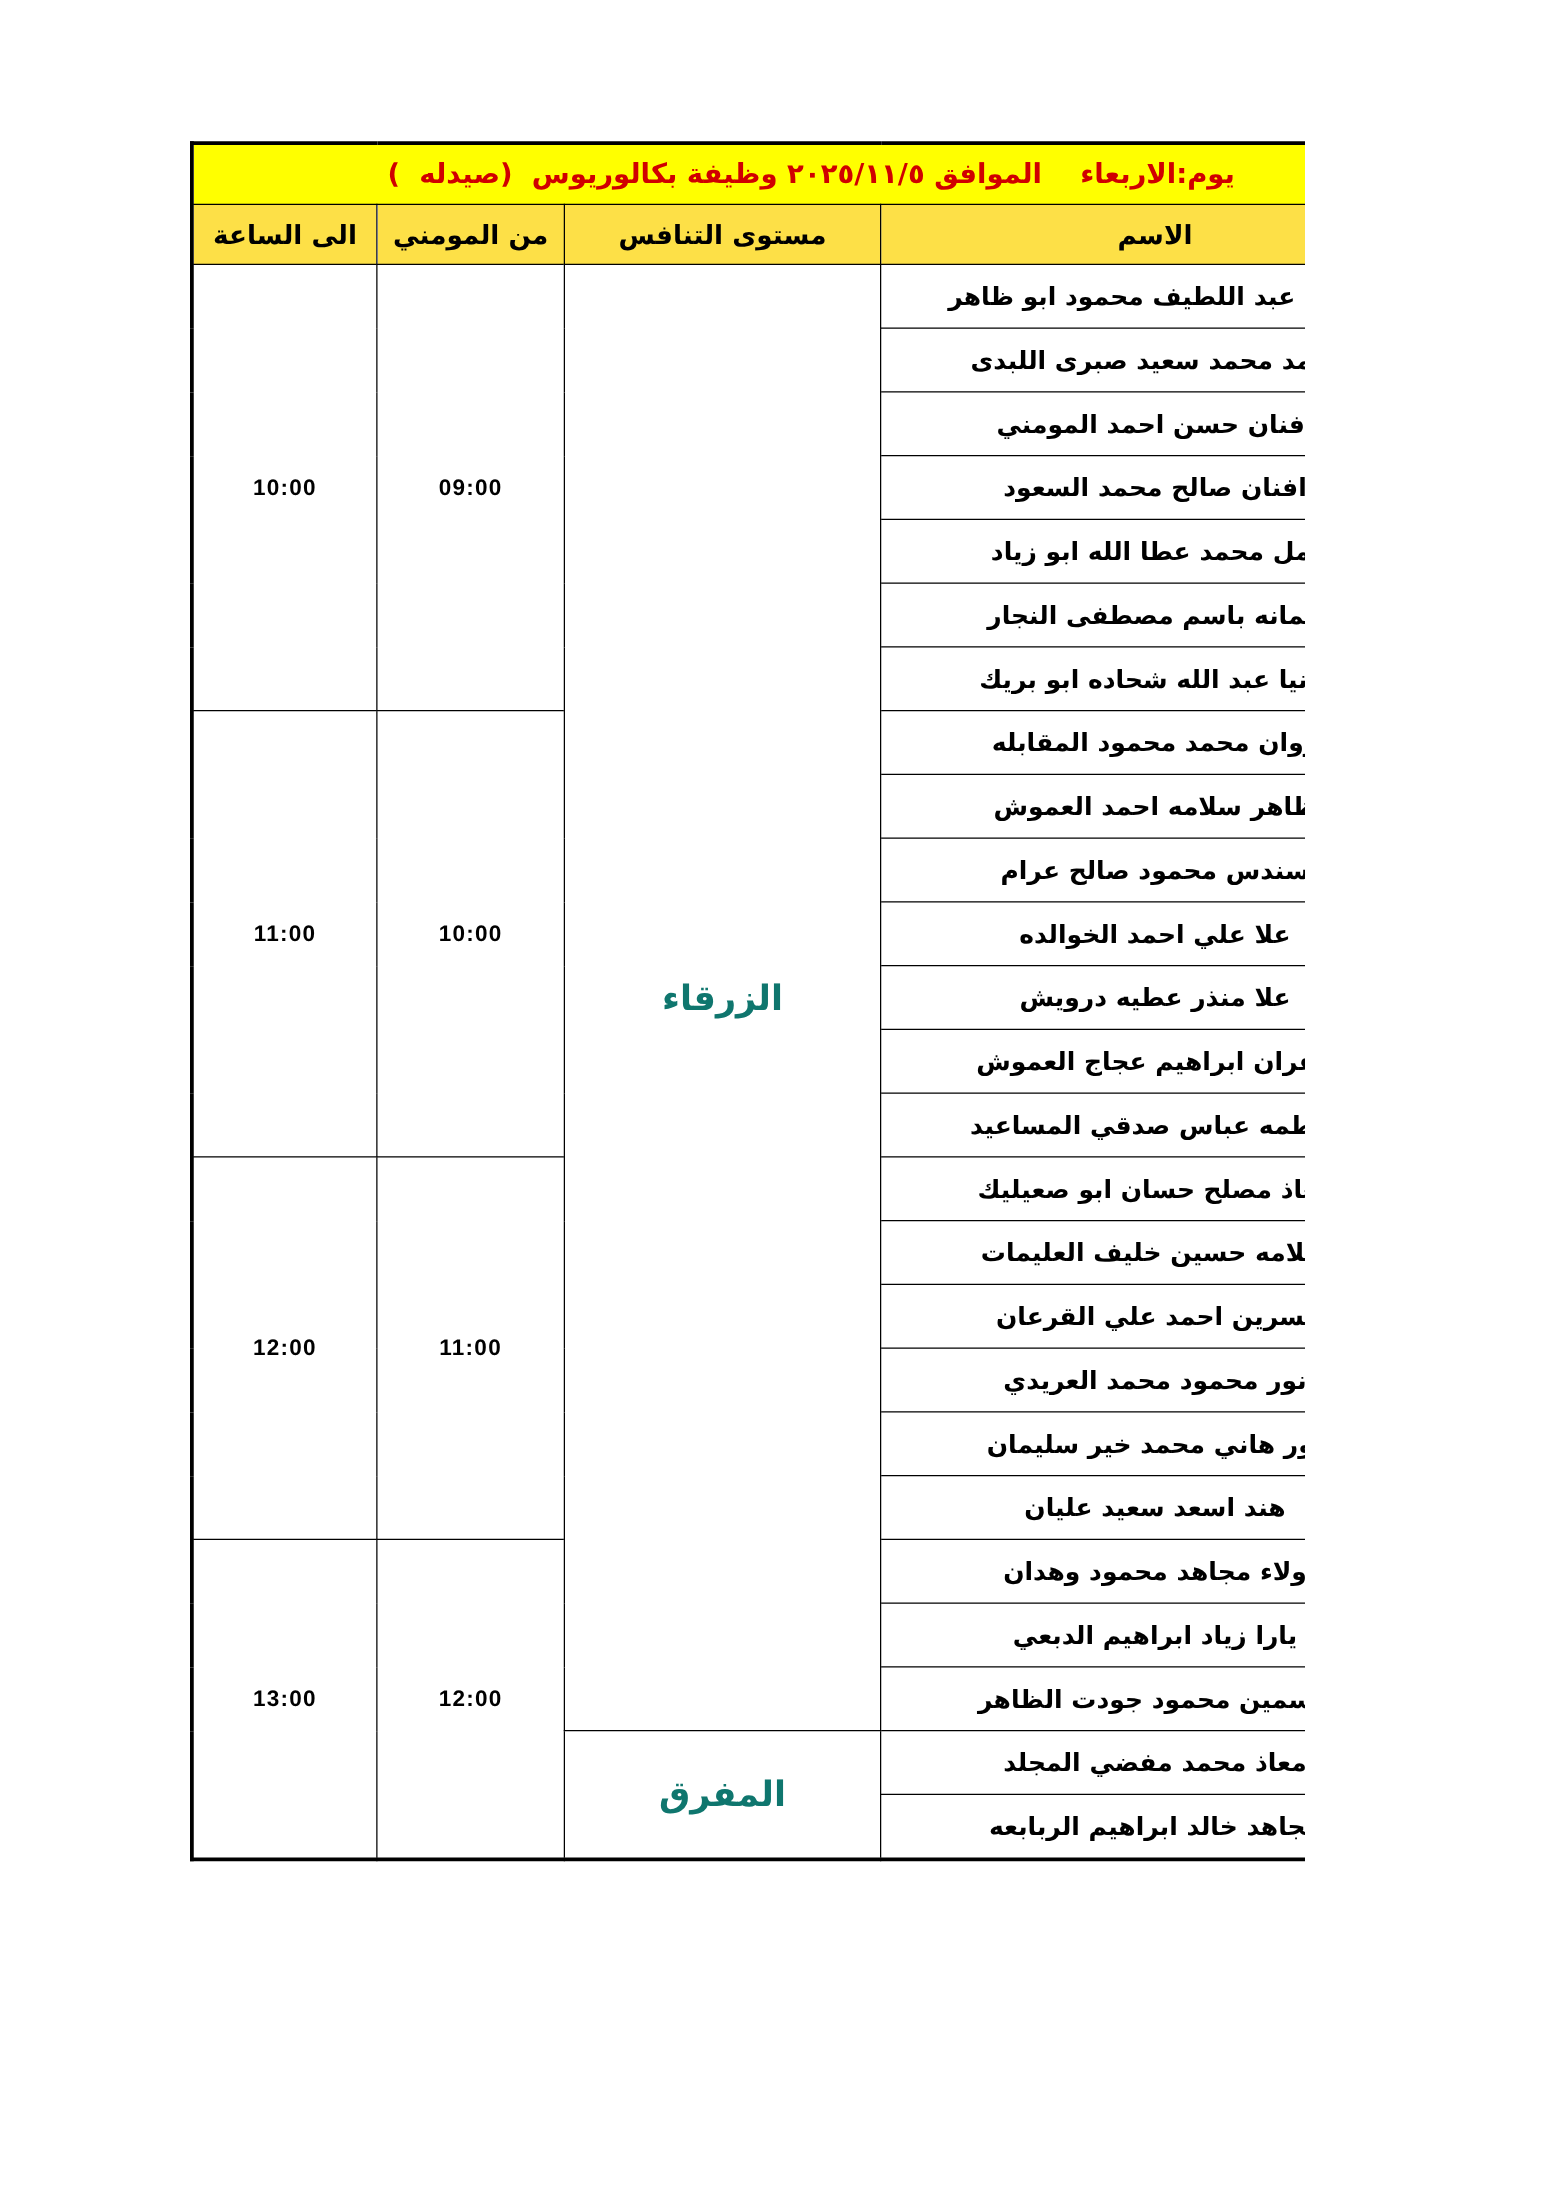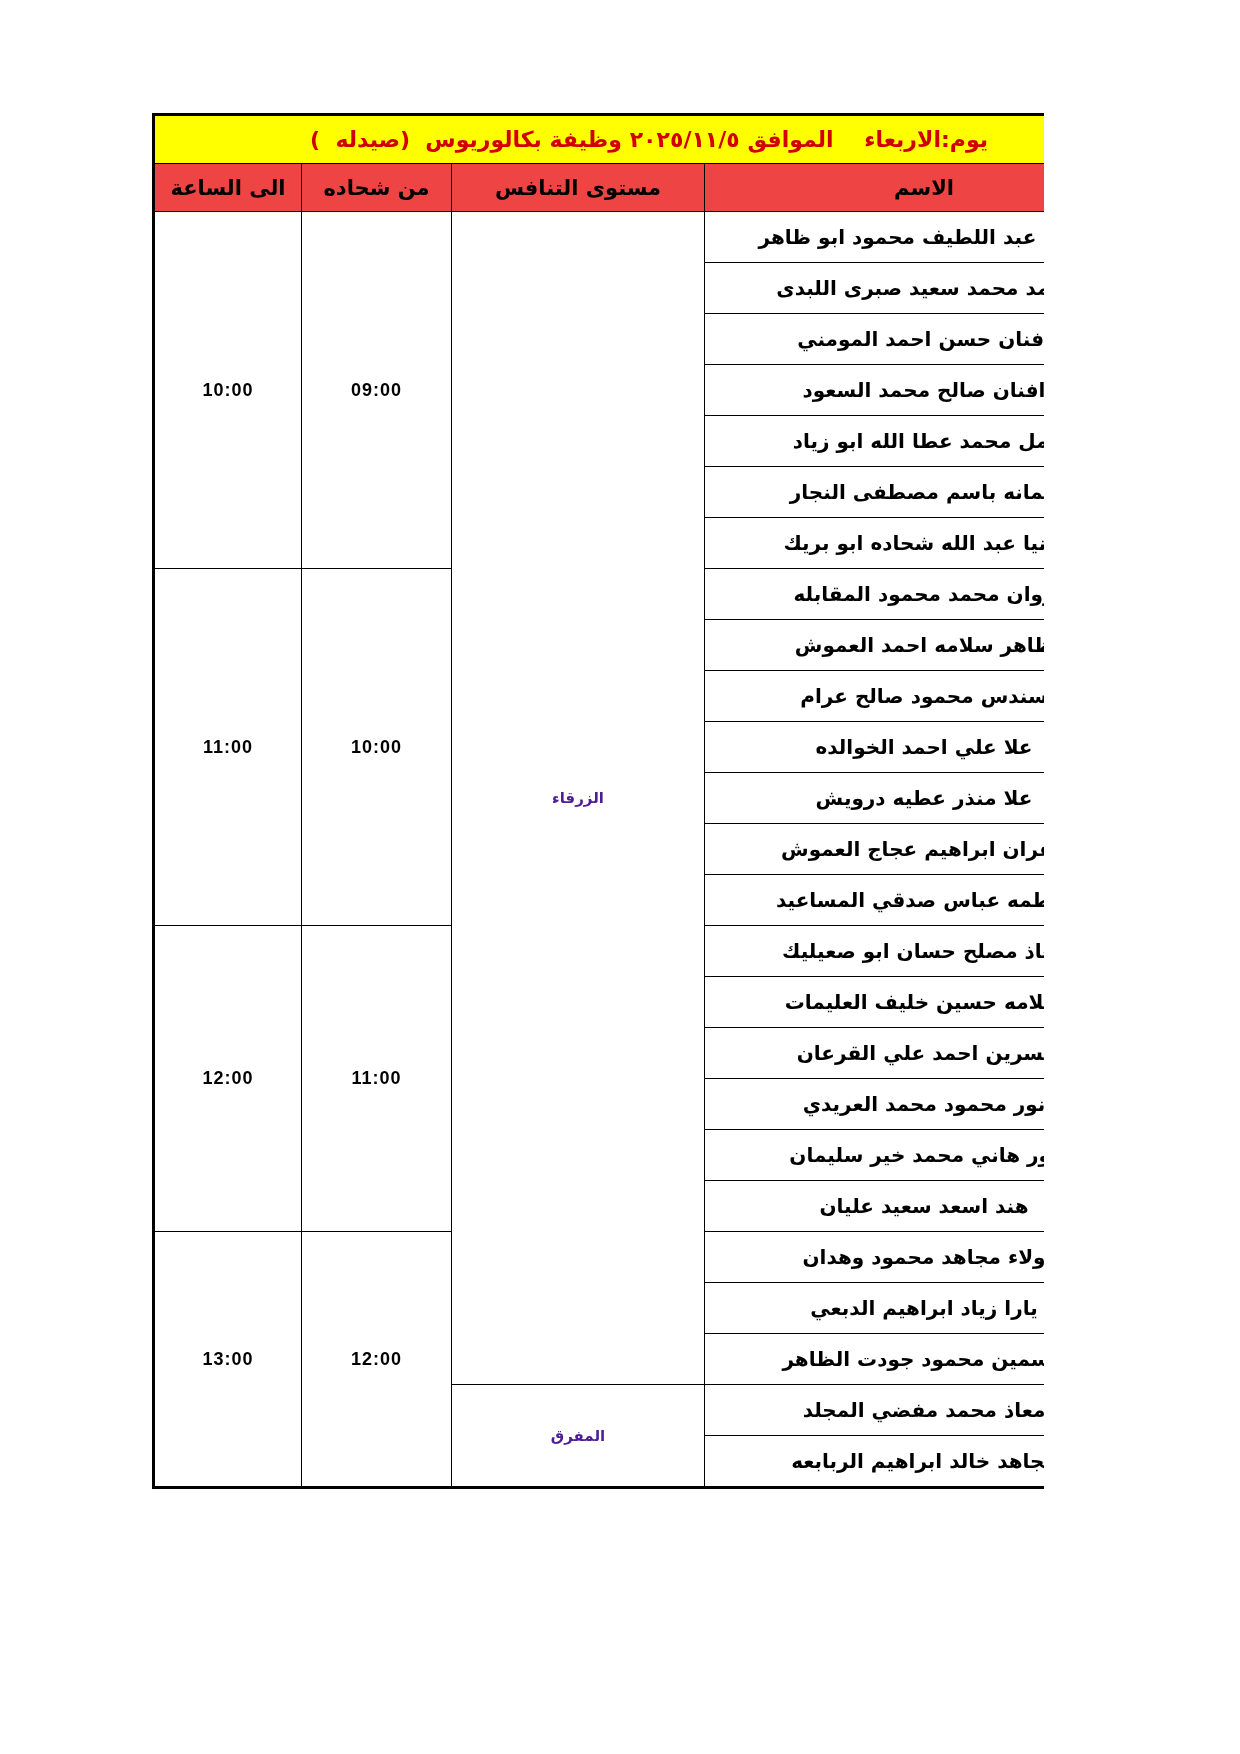--- a/index.html
+++ b/index.html
@@ -38,37 +38,37 @@
     height: 47px;
     background: #ffff00;
     color: #d00000;
     font-weight: bold;
     font-size: 22px;
     white-space: pre-wrap;
     font-family: "DejaVu Sans", sans-serif;
   }
   tr.header-row th {
     height: 47px;
-    background: #ef4444;
+    background: #fde047;
     color: #000000;
     font-weight: bold;
     font-size: 21px;
     font-family: "DejaVu Sans", sans-serif;
   }
   td.candidate {
     height: 50px;
     font-weight: bold;
     font-size: 20px;
     color: #000000;
     font-family: "DejaVu Sans", sans-serif;
   }
   td.level {
     font-weight: bold;
-    font-size: 15px;
-    color: #4c1d95;
+    font-size: 28px;
+    color: #0f766e;
     font-family: "DejaVu Sans", sans-serif;
   }
   td.time {
     font-weight: bold;
     font-size: 18px;
     color: #000000;
     direction: ltr;
     font-family: "Liberation Sans", "DejaVu Sans", sans-serif;
     letter-spacing: 1px;
   }
@@ -84,21 +84,21 @@
       <col style="width:150px">
       <col style="width:148px">
     </colgroup>
     <thead>
       <tr class="title-row">
         <th colspan="4">يوم:الاربعاء    الموافق ٢٠٢٥/١١/٥ وظيفة بكالوريوس  (صيدله  )</th>
       </tr>
       <tr class="header-row">
         <th>الاسم</th>
         <th>مستوى التنافس</th>
-        <th>من شحاده</th>
+        <th>من المومني</th>
         <th>الى الساعة</th>
       </tr>
     </thead>
     <tbody id="rows">
         <tr>
           <td class="candidate">احمد عبد اللطيف محمود ابو ظاهر</td>
           <td class="level" rowspan="23">الزرقاء</td>
           <td class="time" rowspan="7">09:00</td>
           <td class="time" rowspan="7">10:00</td>
         </tr>

